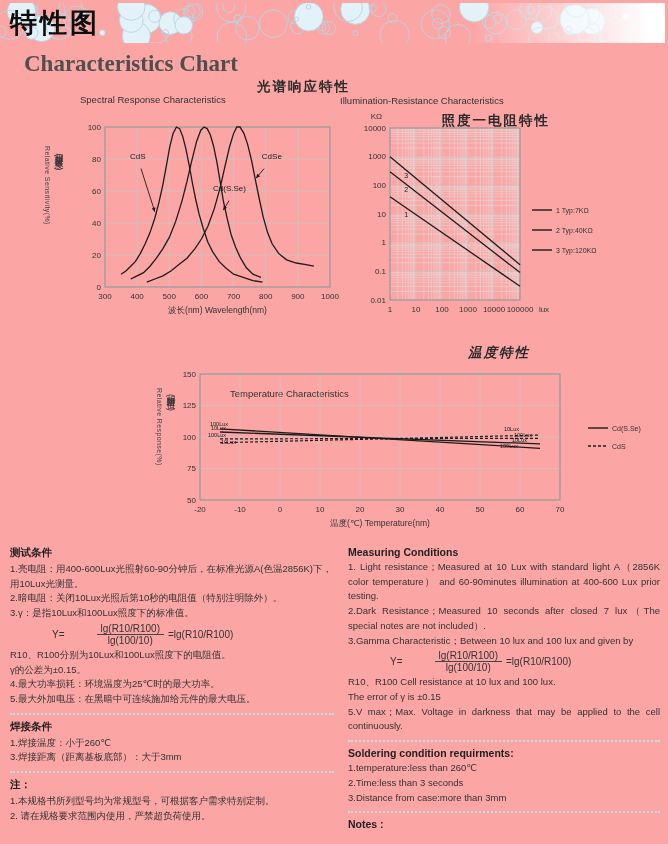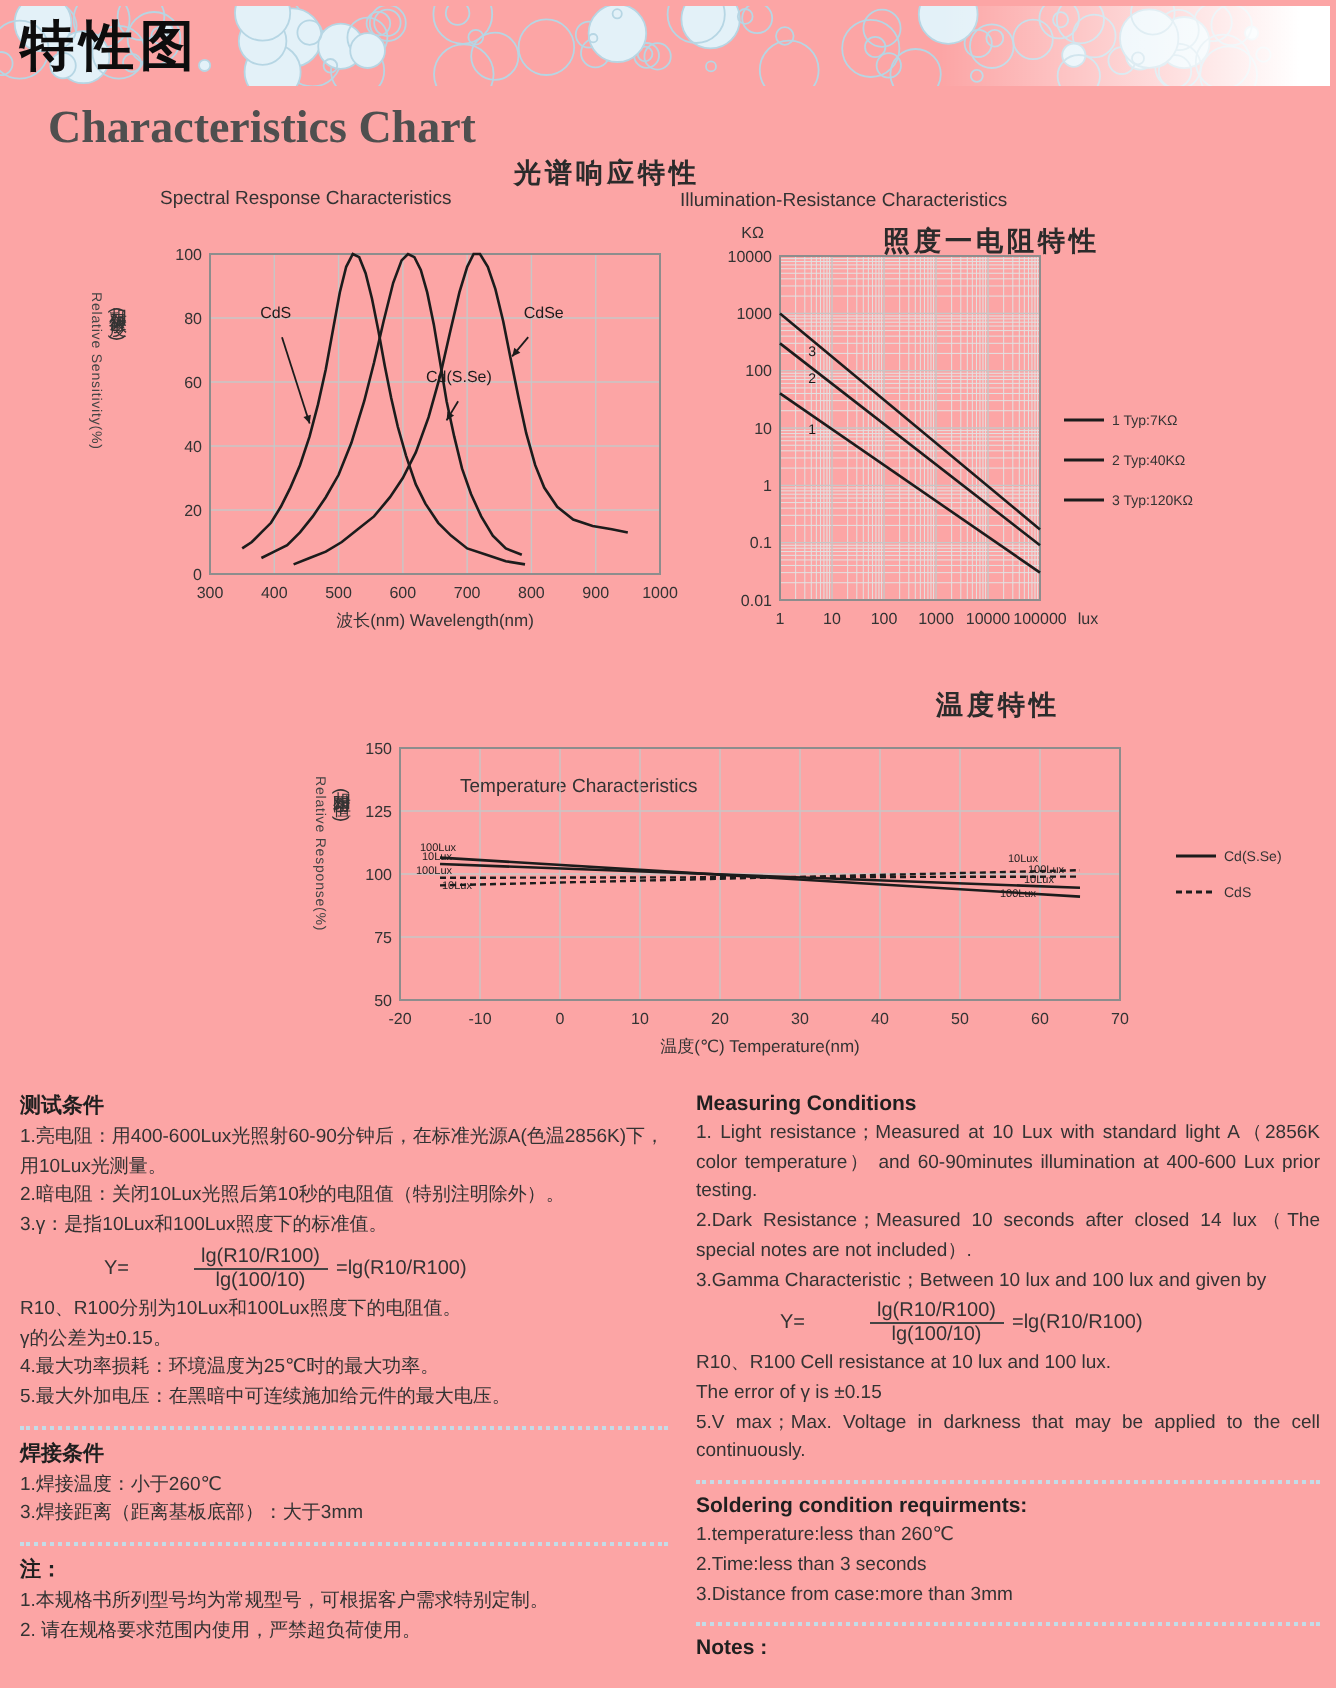--- a/index.html
+++ b/index.html
@@ -307,21 +307,21 @@
       <text x="54.14576915310717" y="86.69299748900221" font-size="7" fill="#1c1c1c" text-anchor="start">2</text>
       <text x="54.14576915310717" y="111.77808703956428" font-size="7" fill="#1c1c1c" text-anchor="start">1</text>
       <line x1="182" y1="105" x2="202" y2="105" stroke="#1c1c1c" stroke-width="1.4"></line>
       <text x="206" y="107.5" font-size="7" fill="#333">1  Typ:7KΩ</text>
       <line x1="182" y1="125" x2="202" y2="125" stroke="#1c1c1c" stroke-width="1.4"></line>
       <text x="206" y="127.5" font-size="7" fill="#333">2  Typ:40KΩ</text>
       <line x1="182" y1="145" x2="202" y2="145" stroke="#1c1c1c" stroke-width="1.4"></line>
       <text x="206" y="147.5" font-size="7" fill="#333">3  Typ:120KΩ</text>
     </svg>
 
-  <div class="ct-cn" style="left:230px;top:344px;width:300px;">温度特性</div>
+  <div class="ct-cn" style="left:230px;top:344px;width:300px;font-style:italic;">温度特性</div>
   <div class="ct-en" style="left:230px;top:359px;width:300px;margin-top:29px;">Temperature Characteristics</div>
   <div class="vgroup" style="left:156px;top:388px;">
     <span class="ven">Relative Response(%)</span>
     <span class="vcn">相对阻值(%)</span>
   </div>
   <svg class="chart-svg" style="left:165px;top:362px;" width="500" height="168">
       <line x1="35" y1="12" x2="35" y2="138" stroke="#c7c7c7" stroke-width="0.7"></line>
       <text x="35" y="150" text-anchor="middle" font-size="8" fill="#333">-20</text>
       <line x1="75" y1="12" x2="75" y2="138" stroke="#c7c7c7" stroke-width="0.7"></line>
       <text x="75" y="150" text-anchor="middle" font-size="8" fill="#333">-10</text>
@@ -411,21 +411,21 @@
             <div class="t-line">2. 请在规格要求范围内使用，严禁超负荷使用。</div>
           </div>
       </div>
     </div>
 
     <div class="col en">
       <div>
         <div class="thead">Measuring Conditions</div>
         <div>
             <div class="t-line">1. Light resistance；Measured at 10 Lux with standard light A（2856K color temperature） and 60-90minutes illumination at 400-600 Lux prior testing.</div>
-            <div class="t-line">2.Dark Resistance；Measured 10 seconds after closed 14 lux（The special notes are not included）.</div>
+            <div class="t-line">2.Dark Resistance；Measured 10 seconds after closed 7 lux（The special notes are not included）.</div>
             <div class="t-line">3.Gamma Characteristic；Between 10 lux and 100 lux and given by</div>
           </div>
         <div class="formula">
           <span>Y=</span>
           <span class="frac">
             <span class="num">lg(R10/R100)</span>
             <span class="den">lg(100/10)</span>
           </span>
           <span>=lg(R10/R100)</span>
         </div>

